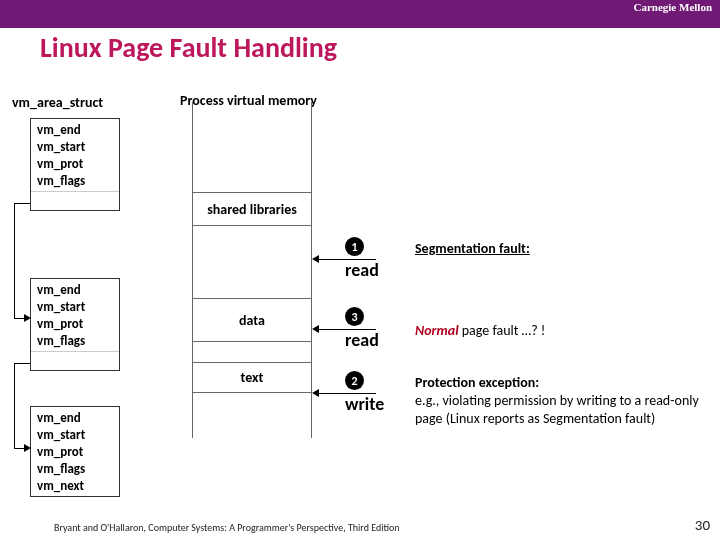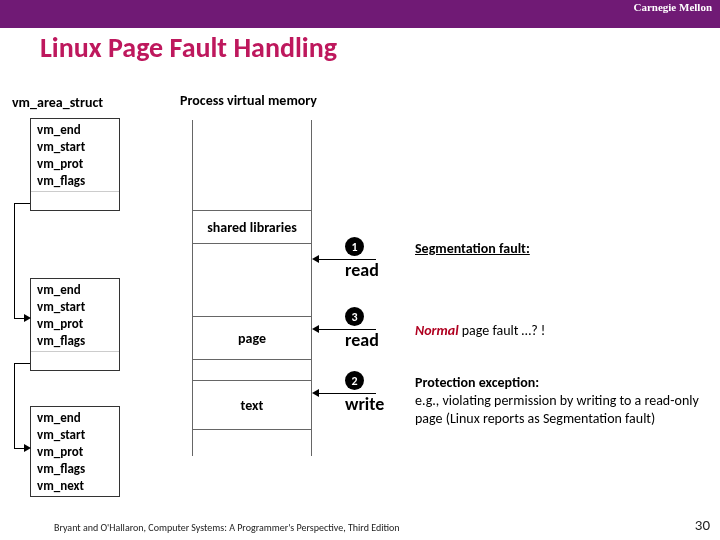--- a/index.html
+++ b/index.html
@@ -43,21 +43,21 @@
   .link-h {
     position: absolute; border-top: 1.5px solid #000;
   }
   .arrowhead {
     position: absolute; width: 0; height: 0;
     border-top: 4px solid transparent;
     border-bottom: 4px solid transparent;
     border-left: 7px solid #000;
   }
   .mem-col {
-    position: absolute; left: 192px; top: 120px; width: 120px; height: 336px;
+    position: absolute; left: 192px; top: 102px; width: 120px; height: 336px;
     border-left: 1px solid #666; border-right: 1px solid #666;
   }
   .mem-seg {
     position: absolute; left: 0; right: 0;
     border-top: 1px solid #666; border-bottom: 1px solid #666;
     text-align: center; font-weight: bold; font-size: 14px;
     display: flex; align-items: center; justify-content: center;
   }
   .event-badge {
     position: absolute; width: 19px; height: 19px; border-radius: 50%;
@@ -130,22 +130,22 @@
 <div class="link-h" style="left:14px; top:318px; width:13px;"></div>
 <div class="arrowhead" style="left:24px; top:314px;"></div>
 
 <div class="link-h" style="left:14px; top:363px; width:16px;"></div>
 <div class="link-line" style="left:14px; top:363px; height:85px;"></div>
 <div class="link-h" style="left:14px; top:448px; width:13px;"></div>
 <div class="arrowhead" style="left:24px; top:444px;"></div>
 
 <div class="mem-col">
   <div class="mem-seg" style="top:90px; height:34px;">shared libraries</div>
-  <div class="mem-seg" style="top:196px; height:44px;">page</div>
-  <div class="mem-seg" style="top:260px; height:50px;text-align:right;">text</div>
+  <div class="mem-seg" style="top:196px; height:44px;">data</div>
+  <div class="mem-seg" style="top:260px; height:31px;text-align:right;">text</div>
 </div>
 
 <div class="access-line" style="left:314px; top:259px; width:62px;"></div>
 <div class="arrow-left" style="left:312px; top:255px;"></div>
 <div class="event-badge" style="left:345px; top:237px;">1</div>
 <div class="event-label" style="top:259px;">read</div>
 
 <div class="access-line" style="left:314px; top:329px; width:62px;"></div>
 <div class="arrow-left" style="left:312px; top:325px;"></div>
 <div class="event-badge" style="left:345px; top:307px;">3</div>

